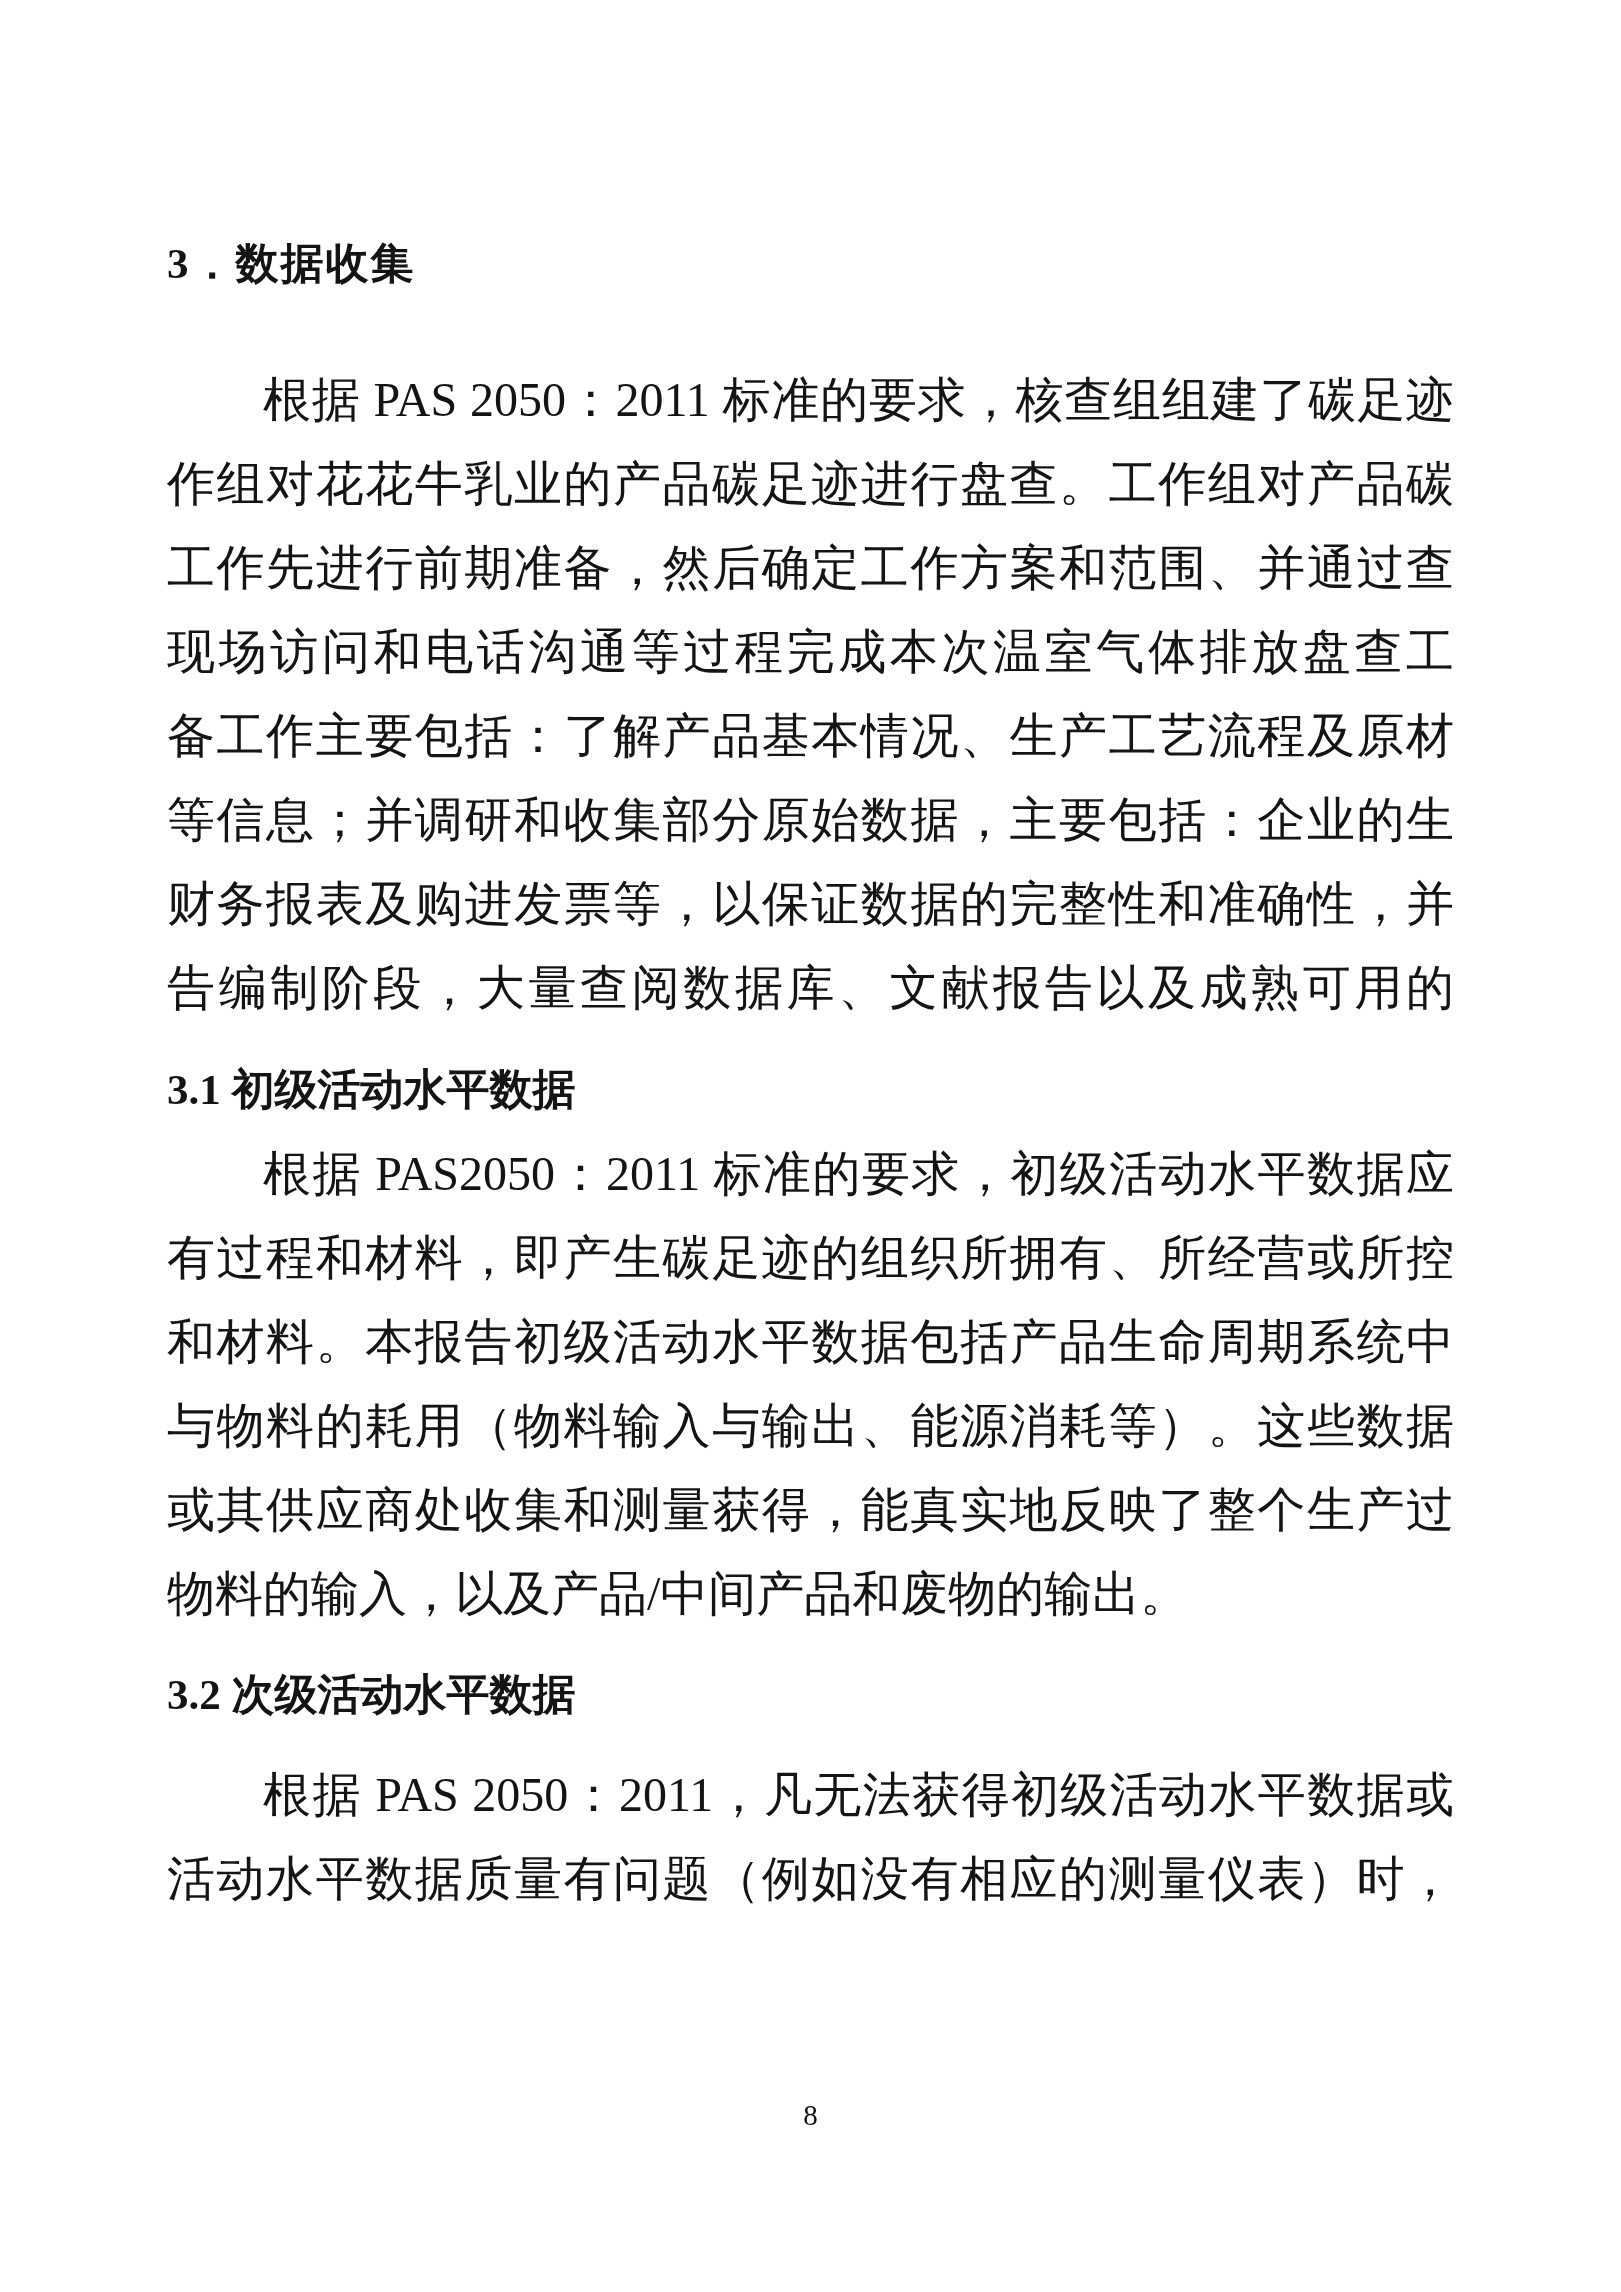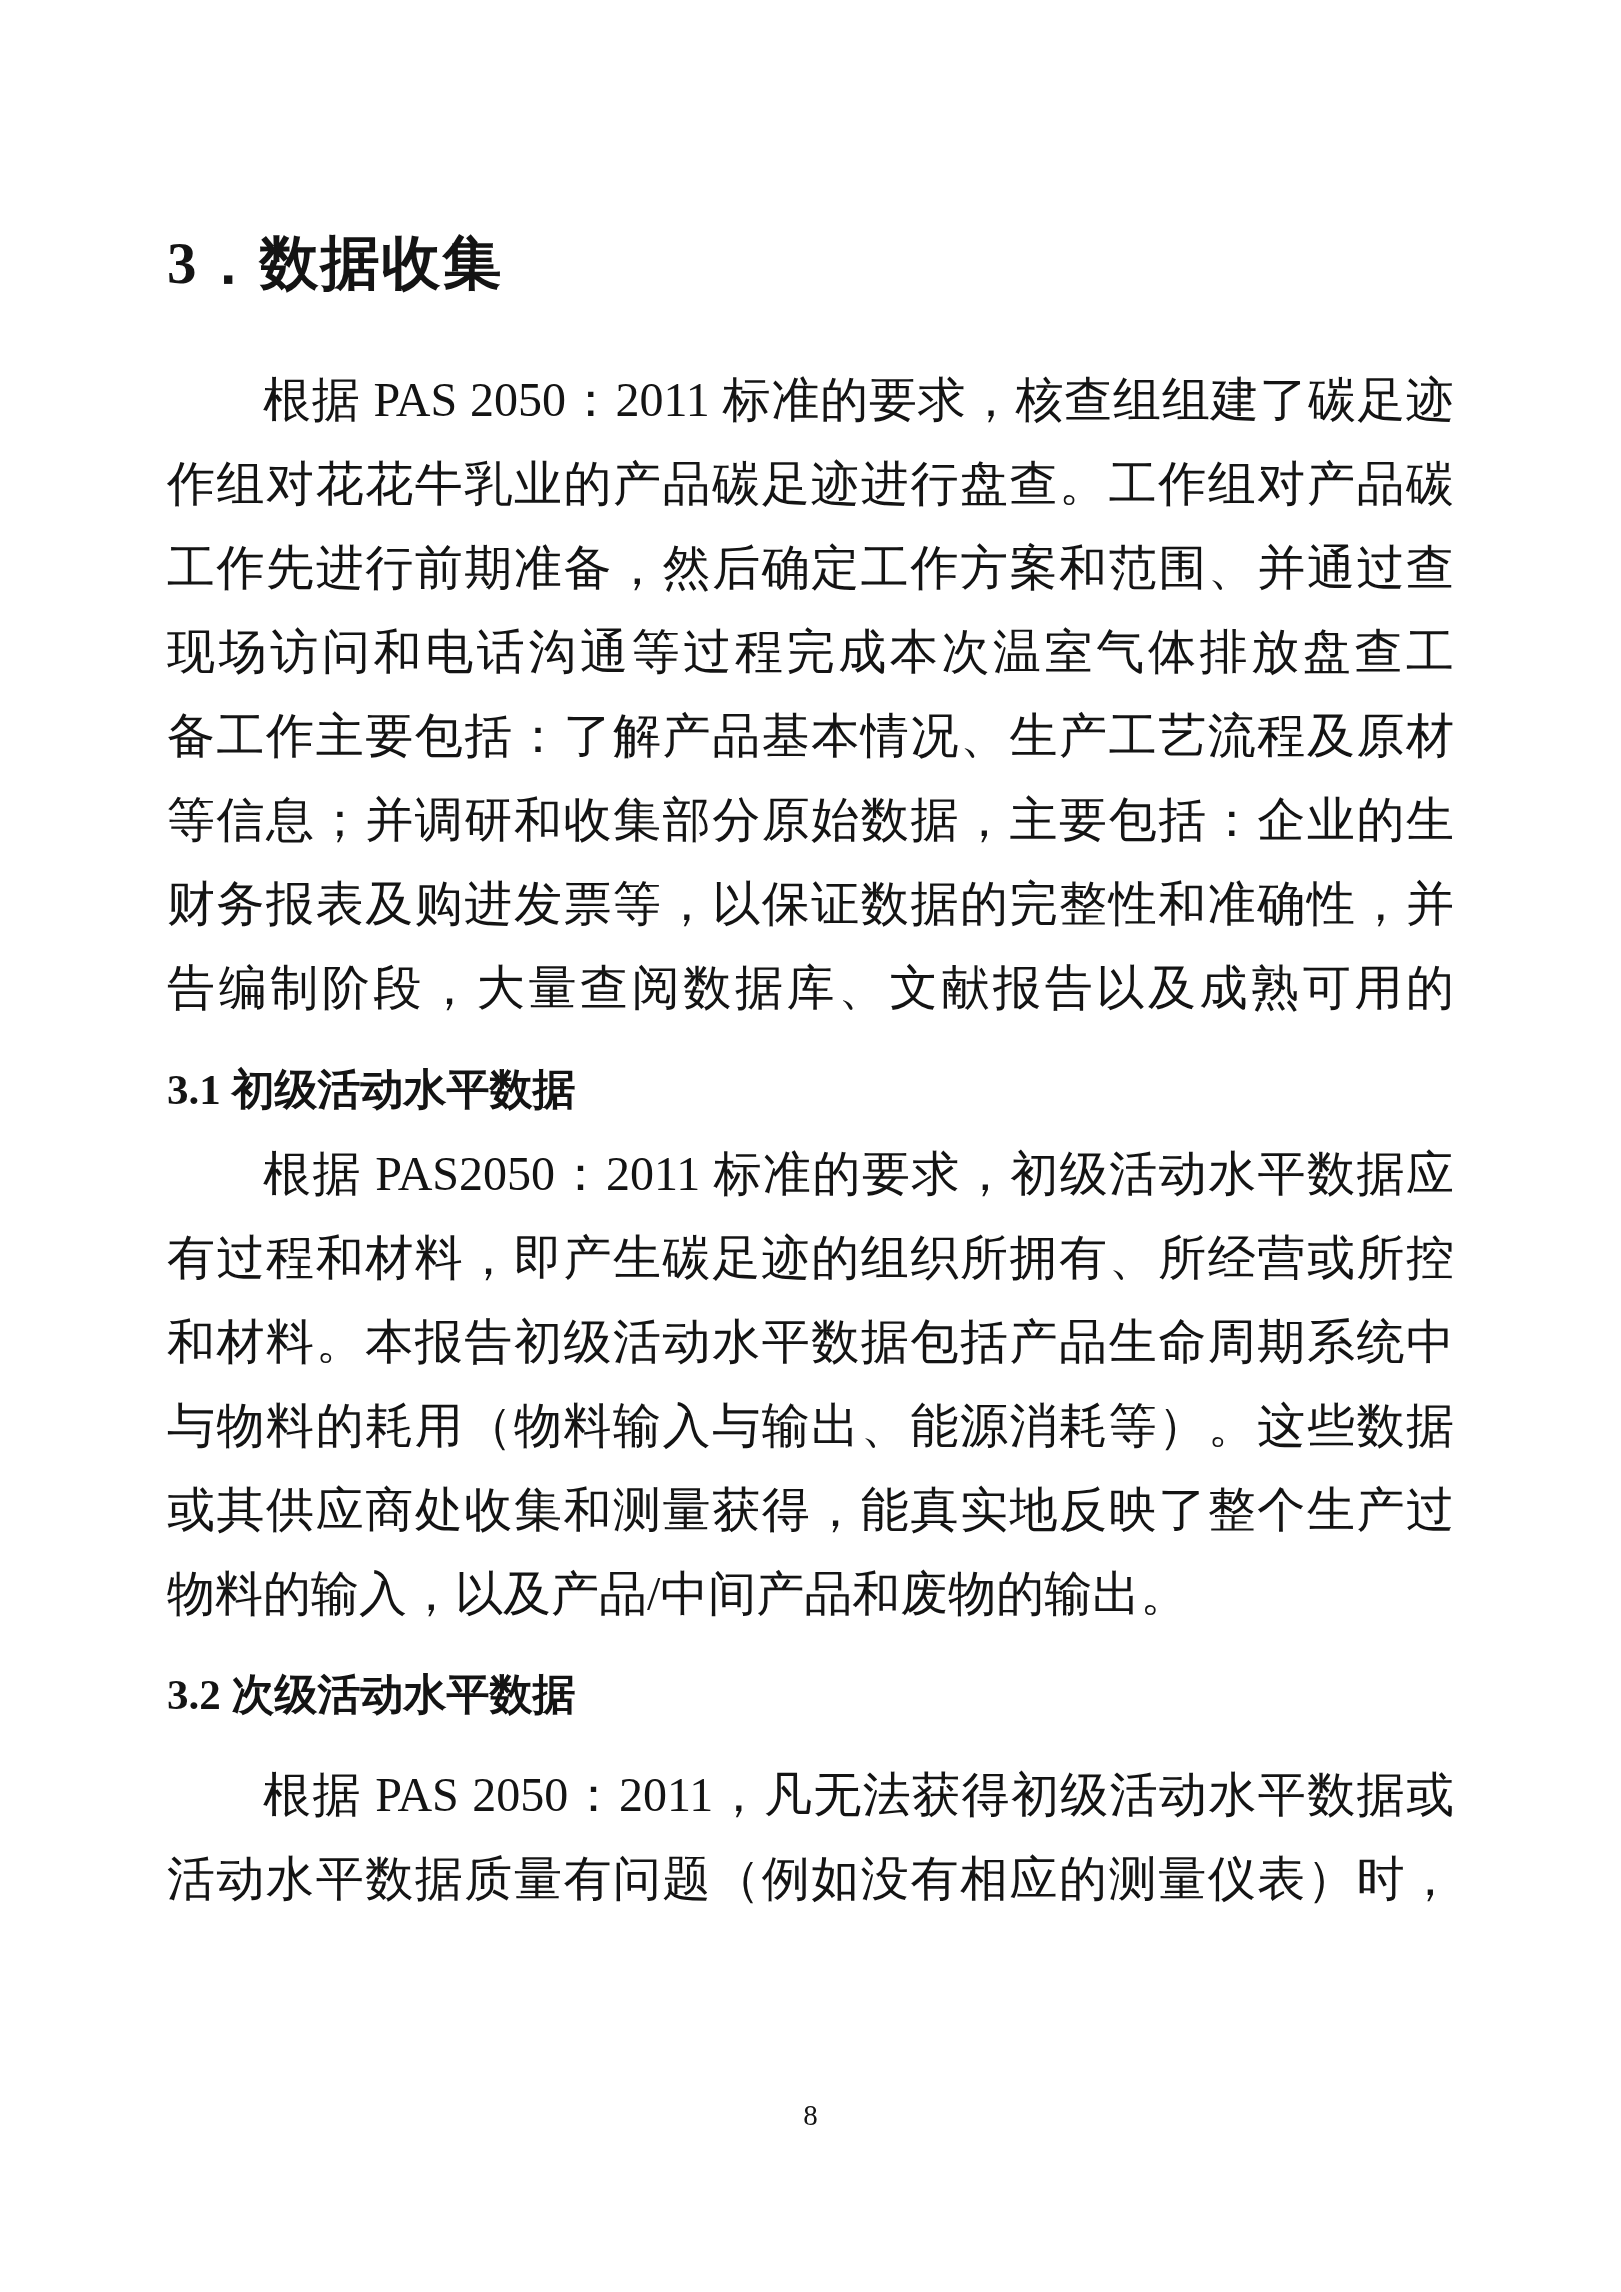--- a/index.html
+++ b/index.html
@@ -16,21 +16,21 @@
     width: 1621px;
     height: 2293px;
     padding: 0 167px;
     font-family: "Liberation Serif", "DejaVu Serif", serif;
     color: #141414;
     background: #ffffff;
   }
   .chapter-heading {
     margin: 0;
     padding-top: 233px;
-    font-size: 59px;
+    font-size: 43px;
     line-height: 61px;
     font-weight: bold;
     letter-spacing: 2px;
   }
   .para { margin: 0; }
   .para-intro   { margin-top: 64px; }
   .para-level-1 { margin-top: 0; }
   .para-level-2 { margin-top: 15.7px; }
   .line {
     height: 84px;

